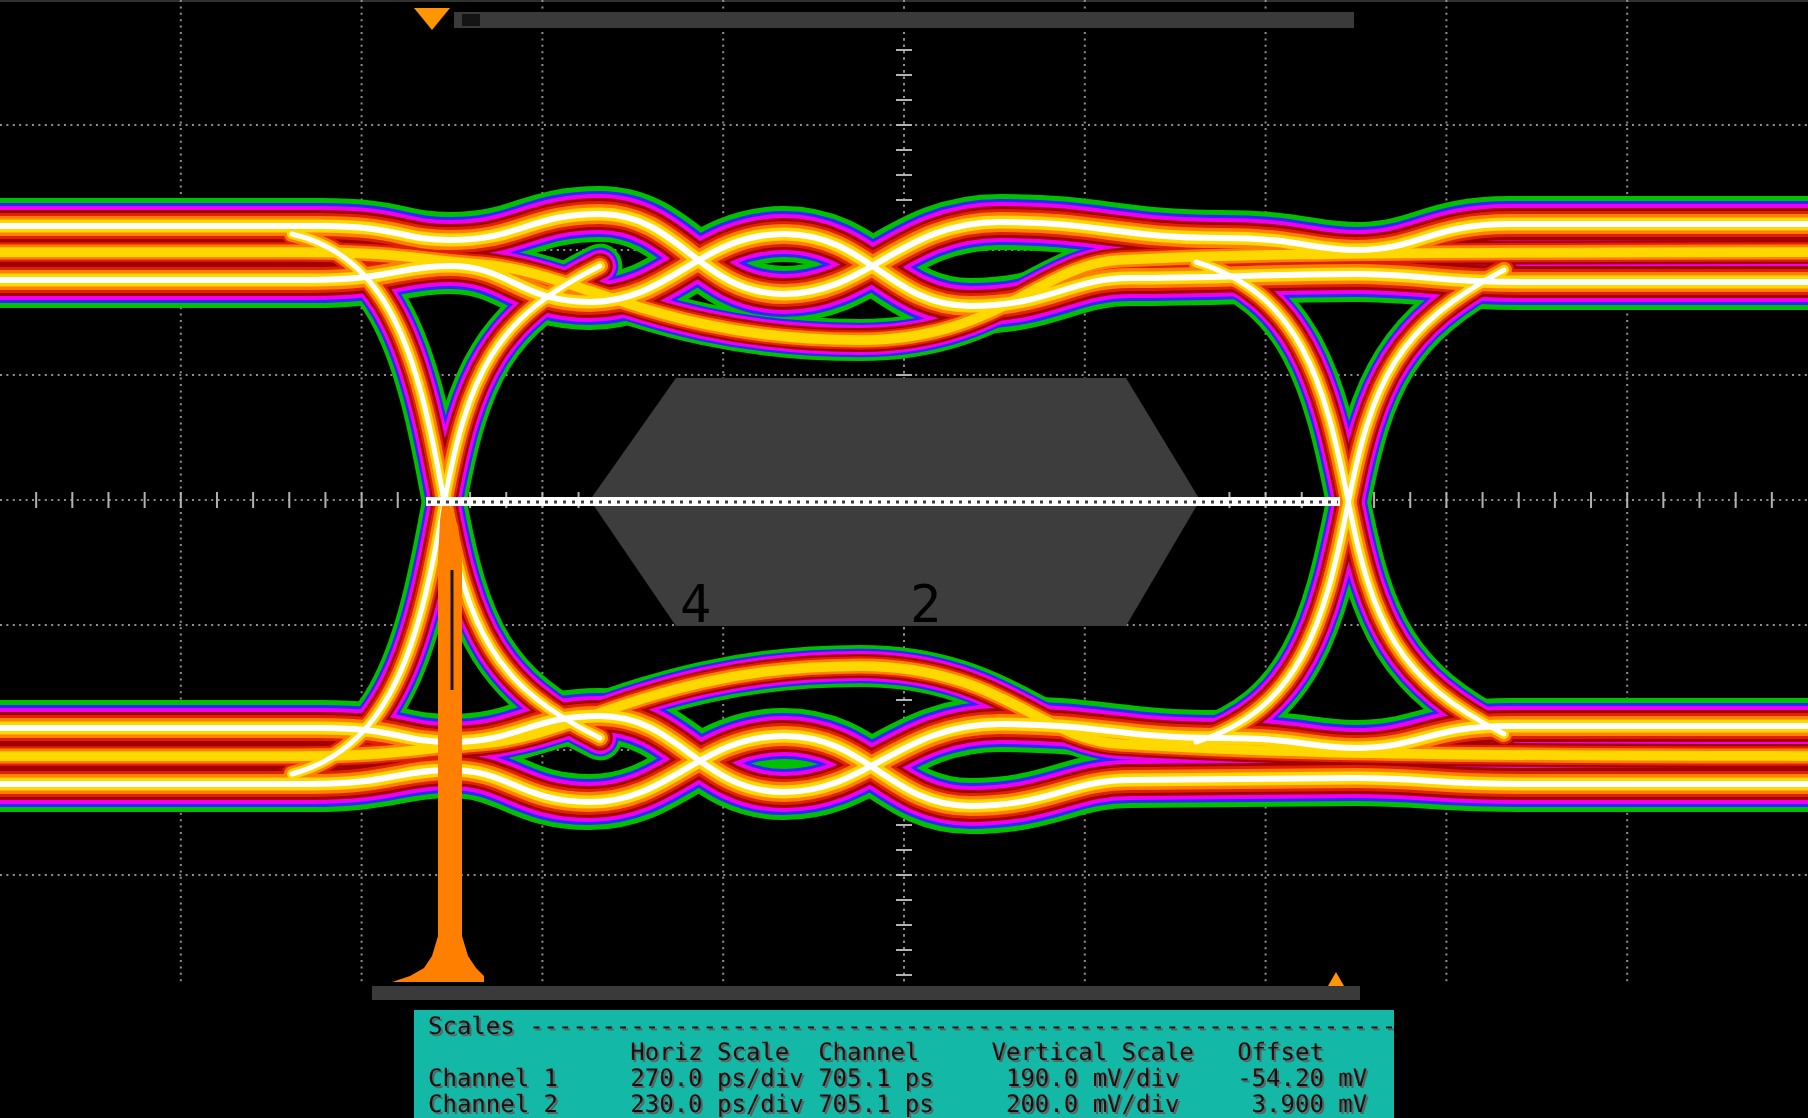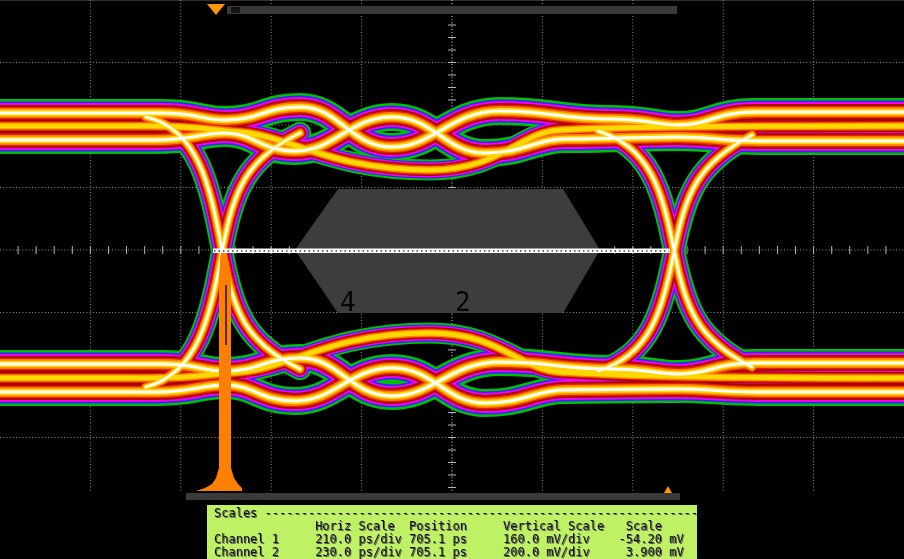--- a/index.html
+++ b/index.html
@@ -3,21 +3,21 @@
 <meta charset="utf-8">
 <style>
   html,body{margin:0;padding:0;background:#000;}
   .scope{
     position:relative;width:904px;height:559px;background:#000;overflow:hidden;
     font-family:"DejaVu Sans Mono","Liberation Mono",monospace;
   }
   .plot-svg{position:absolute;left:0;top:0;display:block;}
   .scales-panel{
     position:absolute;left:207px;top:505px;width:490px;height:54px;
-    background:#bef264;color:#101010;
+    background:#14b8a6;color:#101010;
     font-family:"DejaVu Sans Mono","Liberation Mono",monospace;
     font-size:12px;line-height:13px;
     text-shadow:1px 1px 0 #606060;
     padding-top:2px;box-sizing:border-box;
   }
   .panel-row{white-space:pre;padding-left:7px;height:13px;overflow:hidden;}
   .mask-label{
     font-family:"DejaVu Sans Mono","Liberation Mono",monospace;
     font-size:26px;fill:#000000;
   }
@@ -241,17 +241,17 @@
       <line x1="226" y1="285" x2="226" y2="345" stroke="#201400" stroke-width="1.5"></line>
     </g>
 
     <rect x="227" y="6" width="450" height="8" id="top-bar" fill="#3a3a3a"></rect>
     <rect x="231" y="7" width="9" height="6" fill="#141414"></rect>
     <polygon points="207,4 225,4 216,15" id="trigger-triangle" fill="#ff9600"></polygon>
   </svg>
 
   <div class="scales-panel">
     <div class="panel-row">Scales ------------------------------------------------------------</div>
-    <div class="panel-row">              Horiz Scale  Position     Vertical Scale   Scale</div>
-    <div class="panel-row">Channel 1     210.0 ps/div 705.1 ps     160.0 mV/div    -54.20 mV</div>
+    <div class="panel-row">              Horiz Scale  Channel     Vertical Scale   Offset</div>
+    <div class="panel-row">Channel 1     270.0 ps/div 705.1 ps     190.0 mV/div    -54.20 mV</div>
     <div class="panel-row">Channel 2     230.0 ps/div 705.1 ps     200.0 mV/div     3.900 mV</div>
   </div>
 </div>
 
 </body></html>

